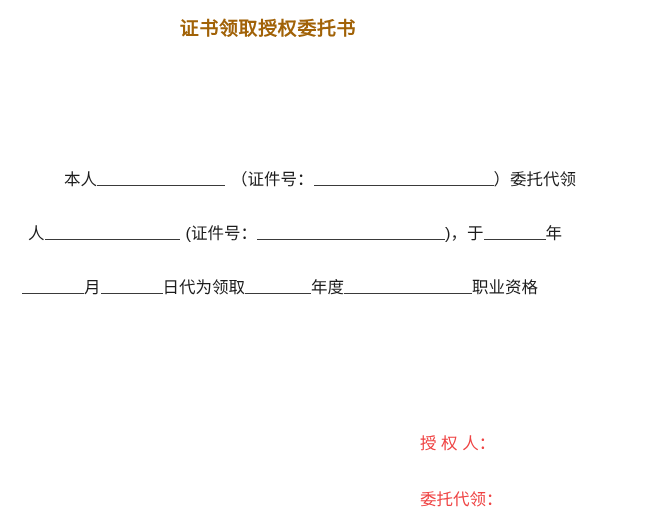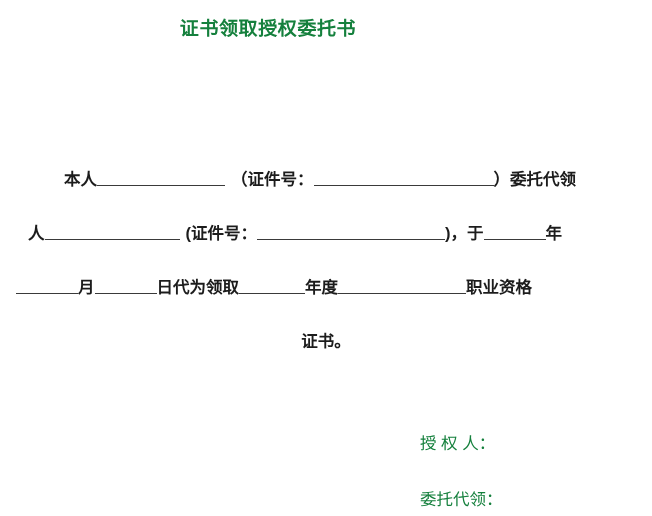--- a/index.html
+++ b/index.html
@@ -27,32 +27,31 @@
   
   .doc-title {
     position: absolute;
     left: 0;
     top: 16px;
     width: 536px;
     text-align: center;
     font-size: 19px;
     font-weight: bold;
     letter-spacing: 0.6px;
-    color: #15803d;
+    color: #a16207;
     line-height: 26px;
     white-space: nowrap;
   }
 
   
   .body-block {
     position: absolute;
     left: 0;
     top: 162px;
     width: 652px;
-    font-weight: bold;
   }
 
   .body-line {
     position: relative;
     height: 54px;
     font-size: 16.5px;
     line-height: 34px;
     color: #1c1c1c;
     white-space: nowrap;
   }
@@ -67,21 +66,21 @@
     display: inline-block;
     vertical-align: baseline;
     border-bottom: 1px solid #3a3a3a;
     height: 17px;
     margin-bottom: -1px;
   }
 
   
   .line-1 { padding-left: 64px; }
   .line-2 { padding-left: 28px; }
-  .line-3 { padding-left: 16px; }
+  .line-3 { padding-left: 22px; }
 
   .line-closing {
     position: relative;
     height: 40px;
     font-size: 16.5px;
     line-height: 34px;
     text-align: center;
     color: #1c1c1c;
     white-space: nowrap;
   }
@@ -102,21 +101,21 @@
   
   .signature-block {
     position: absolute;
     left: 420px;
     top: 430px;
     width: 232px;
   }
   .sig-line {
     font-size: 16.5px;
     line-height: 26px;
-    color: #15803d;
+    color: #ef4444;
     white-space: nowrap;
   }
   .sig-line.authorizer { margin-bottom: 30px; letter-spacing: 0; }
   .sig-line.date       { letter-spacing: 0; }
 </style>
 </head>
 <body>
 
 <div class="page">
 
@@ -129,23 +128,20 @@
     </div>
 
     <div class="body-line line-2">
       <span class="seg">人</span><span class="blank w-name2"></span><span class="gap-sm"></span><span class="seg">(证件号：</span><span class="blank w-id2"></span><span class="seg">)</span><span class="seg">，</span><span class="seg">于</span><span class="blank w-year"></span><span class="seg">年</span>
     </div>
 
     <div class="body-line line-3">
       <span class="blank w-mon-lead"></span><span class="seg">月</span><span class="blank w-day"></span><span class="seg">日</span><span class="seg">代为领取</span><span class="blank w-yearof"></span><span class="seg">年度</span><span class="blank w-cat"></span><span class="seg">职业资格</span>
     </div>
 
-    <div class="line-closing">
-      <span class="seg">证书。</span>
-    </div>
 
   </div>
 
   <div class="signature-block">
     <div class="sig-line authorizer">授 权 人：</div>
     <div class="sig-line date">委托代领：</div>
   </div>
 
 </div>
 

